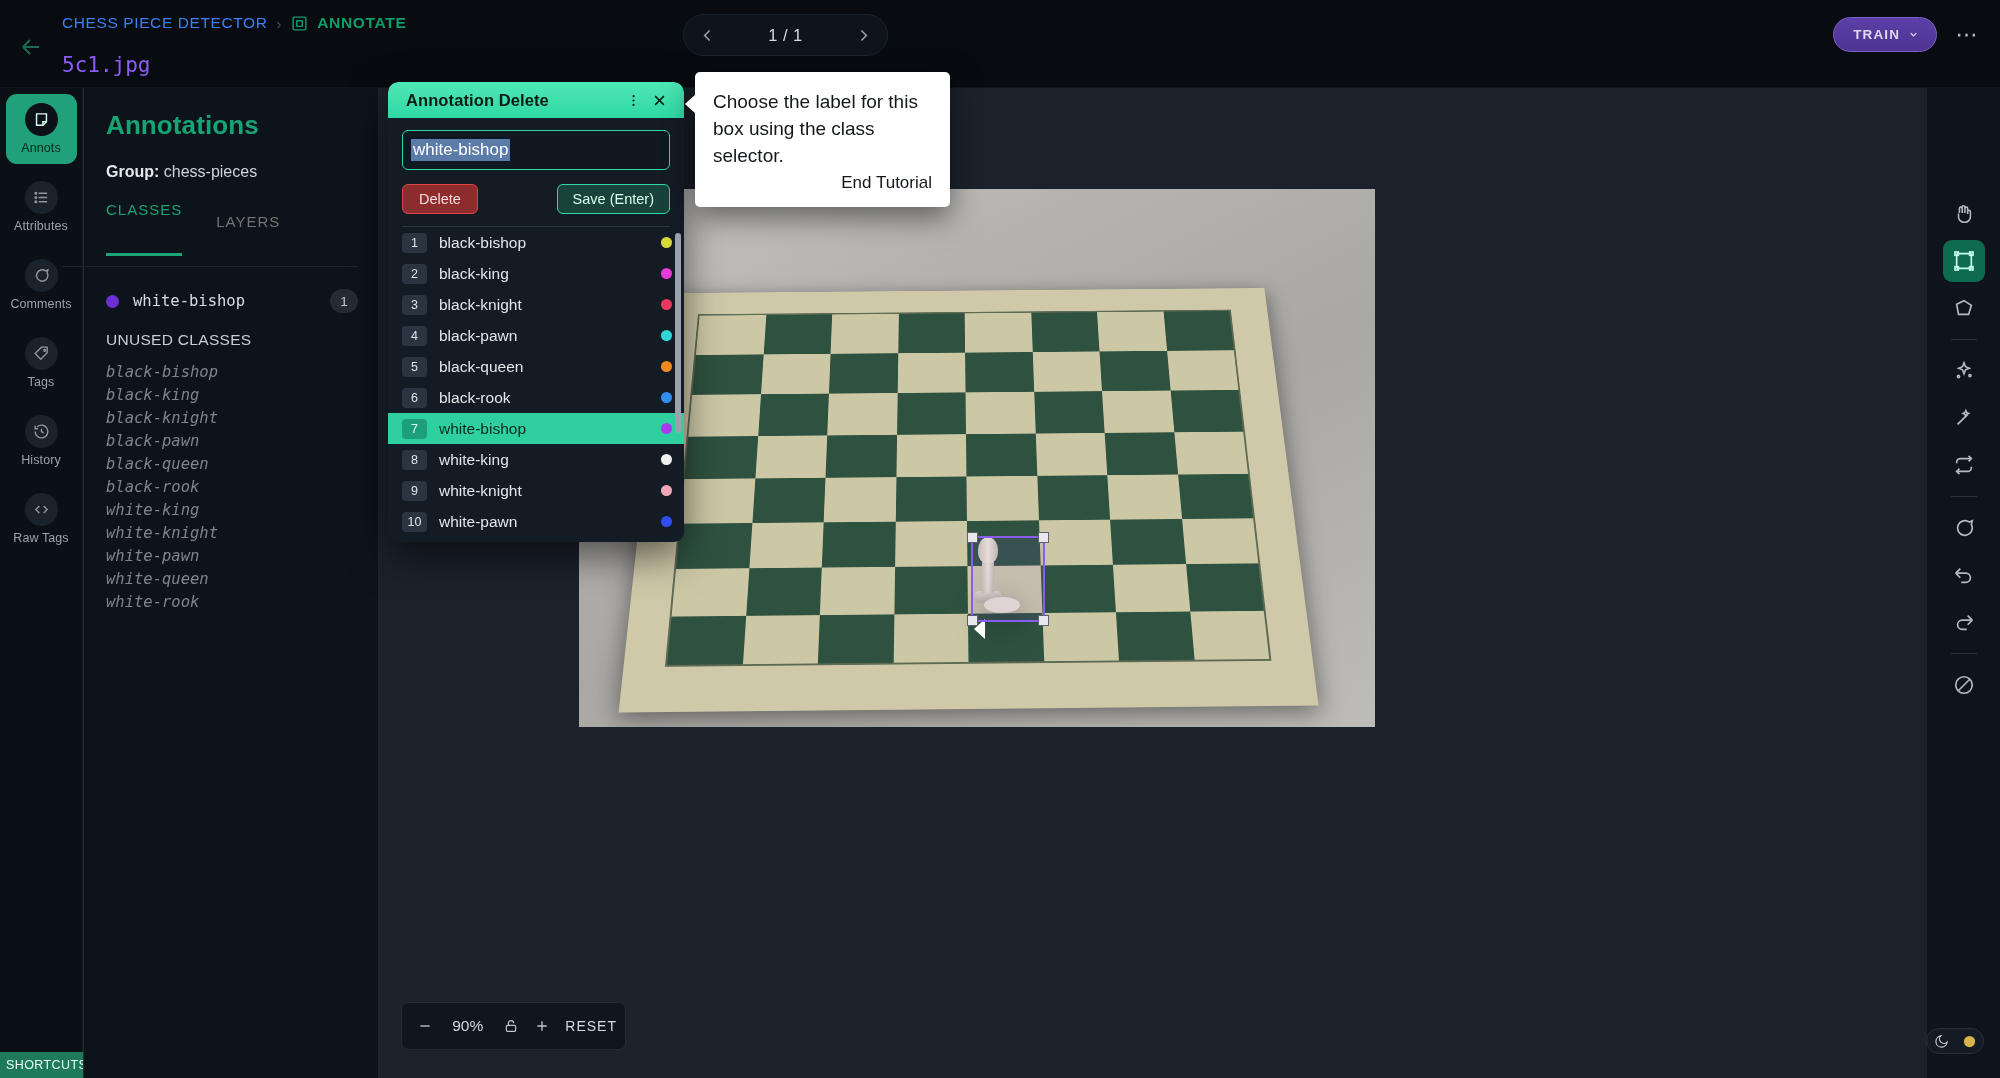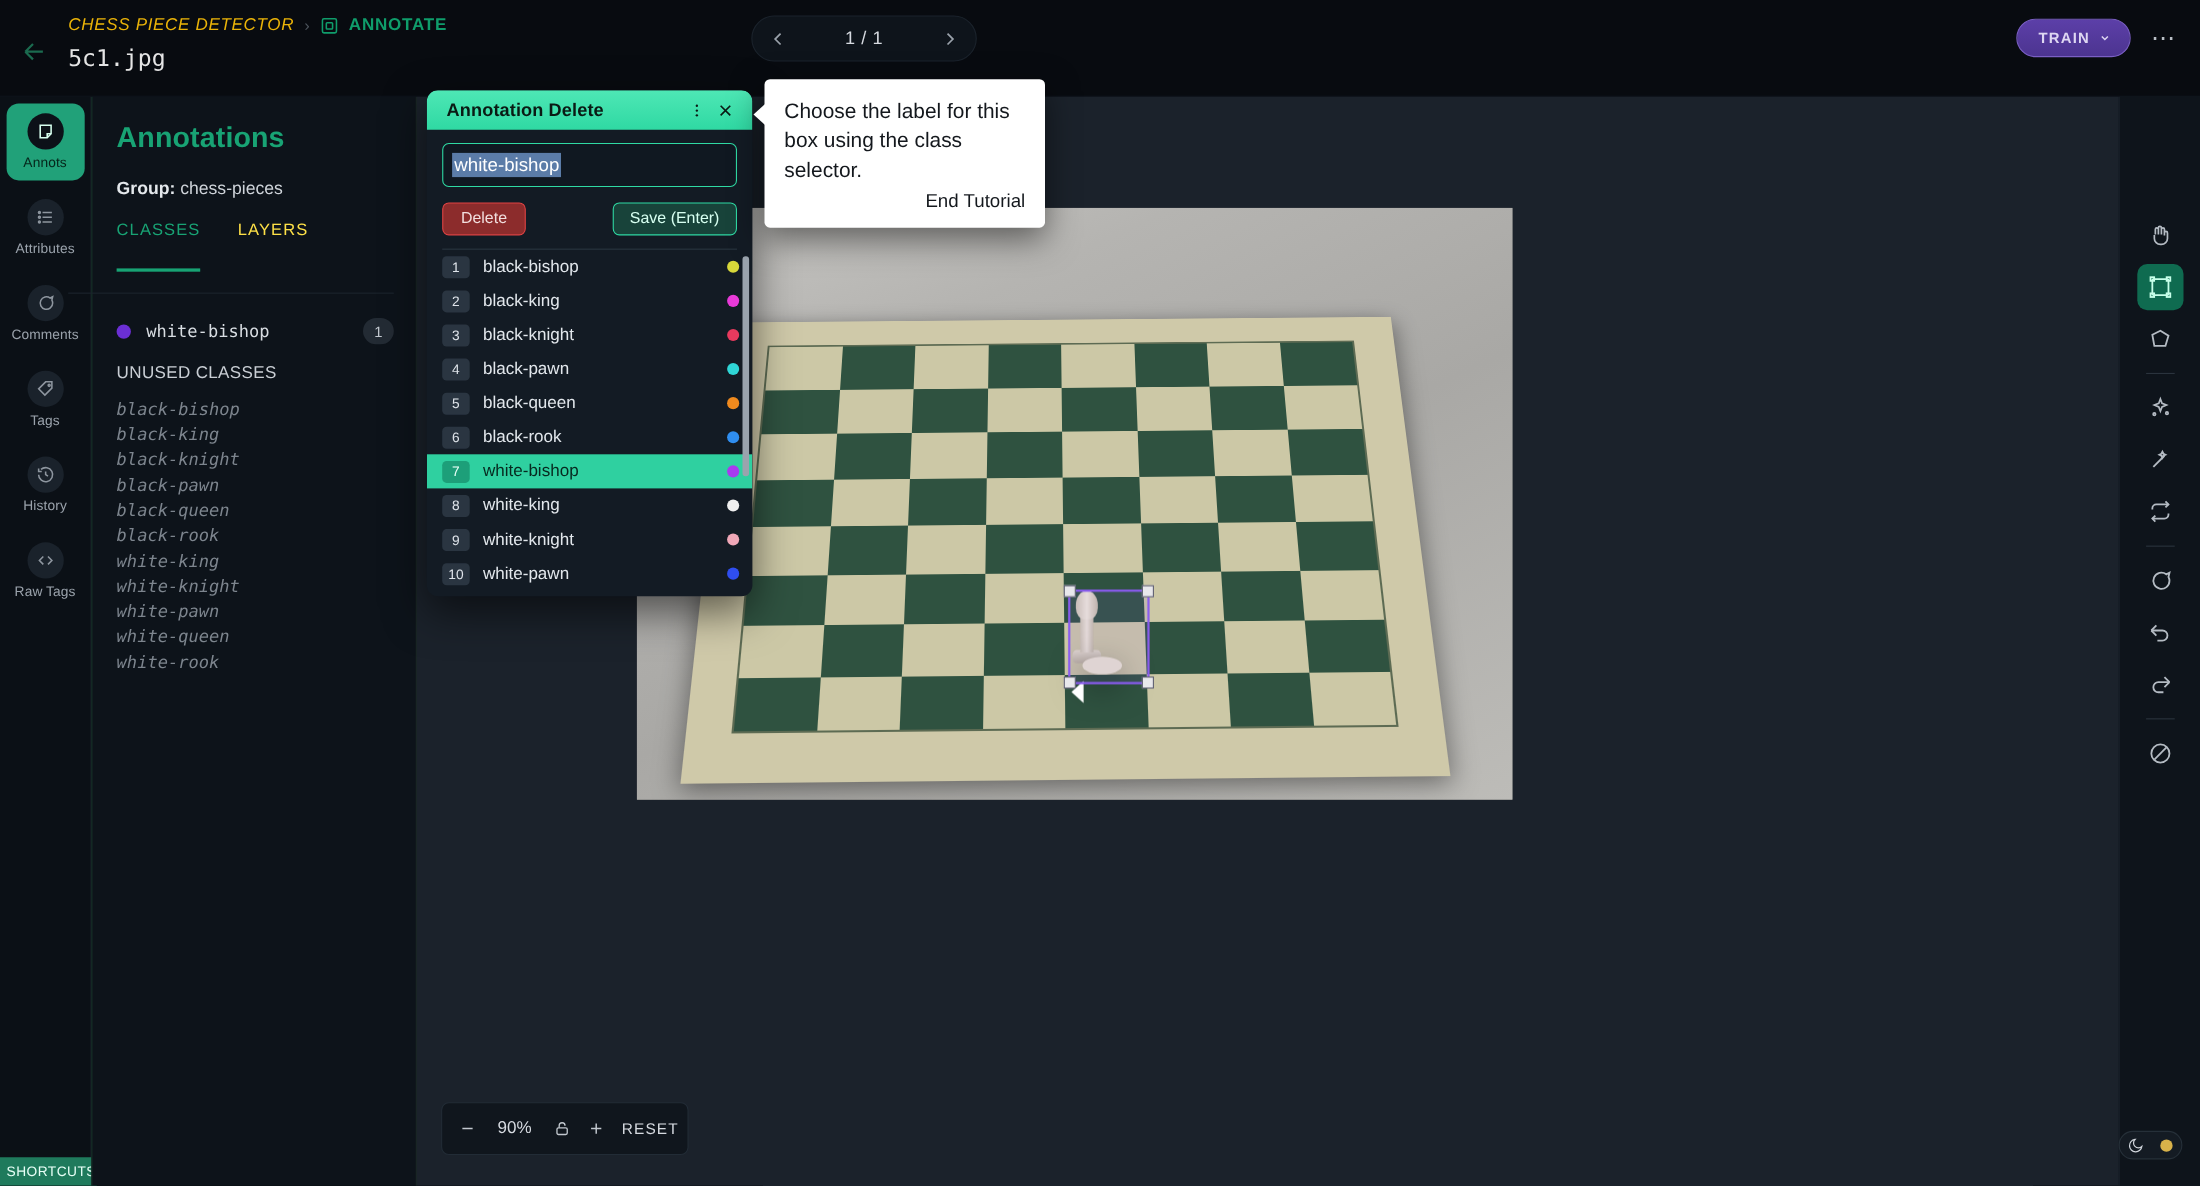--- a/index.html
+++ b/index.html
@@ -23,29 +23,29 @@
     display: flex; align-items: center; justify-content: center;
     color: #1b6b4f; cursor: pointer;
   }
   .back-arrow svg { width: 24px; height: 24px; }
   .title-block { position: absolute; left: 62px; top: 12px; }
   .breadcrumb {
     display: flex; align-items: center; gap: 9px;
     font-size: 15.5px; letter-spacing: 0.6px; color: #6f7780;
     height: 22px;
   }
-  .breadcrumb .crumb-project { color: #eab308; font-style: italic; }
+  .breadcrumb .crumb-project { color: #3b82f6; }
   .breadcrumb .sep { color: #4d555d; font-size: 15px; }
   .breadcrumb .crumb-current { color: #0f9d6b; font-weight: bold; letter-spacing: 0.7px; }
   .annotate-icon { display: inline-flex; color: #0f9d6b; }
   .annotate-icon svg { width: 17px; height: 17px; display: block; }
   .filename {
-    margin-top: 7px;
+    margin-top: 19px;
     font-family: "DejaVu Sans Mono", monospace;
-    font-size: 21px; color: #e5e5e5; letter-spacing: 0px;
+    font-size: 21px; color: #8b5cf6; letter-spacing: 0px;
   }
 
   
   .pager {
     position: absolute; left: 683px; top: 14px; width: 205px; height: 42px;
     background: #0e141b; border: 1px solid #1b232c; border-radius: 21px;
     display: flex; align-items: center; justify-content: space-between;
     padding: 0 6px;
   }
   .pager-btn {
@@ -110,21 +110,21 @@
     border-right: 1px solid #1c2a27;
     border-left: 1px solid #17332a;
     padding: 22px 0 0 22px;
   }
   .ann-title { font-size: 26px; color: #18a374; font-weight: bold; letter-spacing: 0.1px; }
   .ann-group { margin-top: 22px; font-size: 16px; color: #cfd4da; }
   .ann-group b { color: #e4e8ec; }
   .tabs { margin-top: 20px; display: flex; gap: 34px; position: relative; }
   .tab { font-size: 15px; letter-spacing: 1px; padding-bottom: 26px; cursor: pointer; }
   .tab.active { color: #18a374; border-bottom: 3px solid #18a374; }
-  .tab.inactive { color: #fde047; }
+  .tab.inactive { color: #737373; margin-top: 12px; }
   .tab-rule { position: absolute; left: -22px; top: 178px; width: 296px; height: 1px; background: #1c242d; }
   .used-row {
     position: absolute; left: 22px; top: 198px; width: 252px; height: 30px;
     display: flex; align-items: center; gap: 14px; cursor: pointer;
   }
   .dot { width: 13px; height: 13px; border-radius: 50%; flex: none; }
   .used-name {
     font-family: "DejaVu Sans Mono", monospace;
     font-size: 15.5px; color: #d8dde2; flex: 1;
   }

